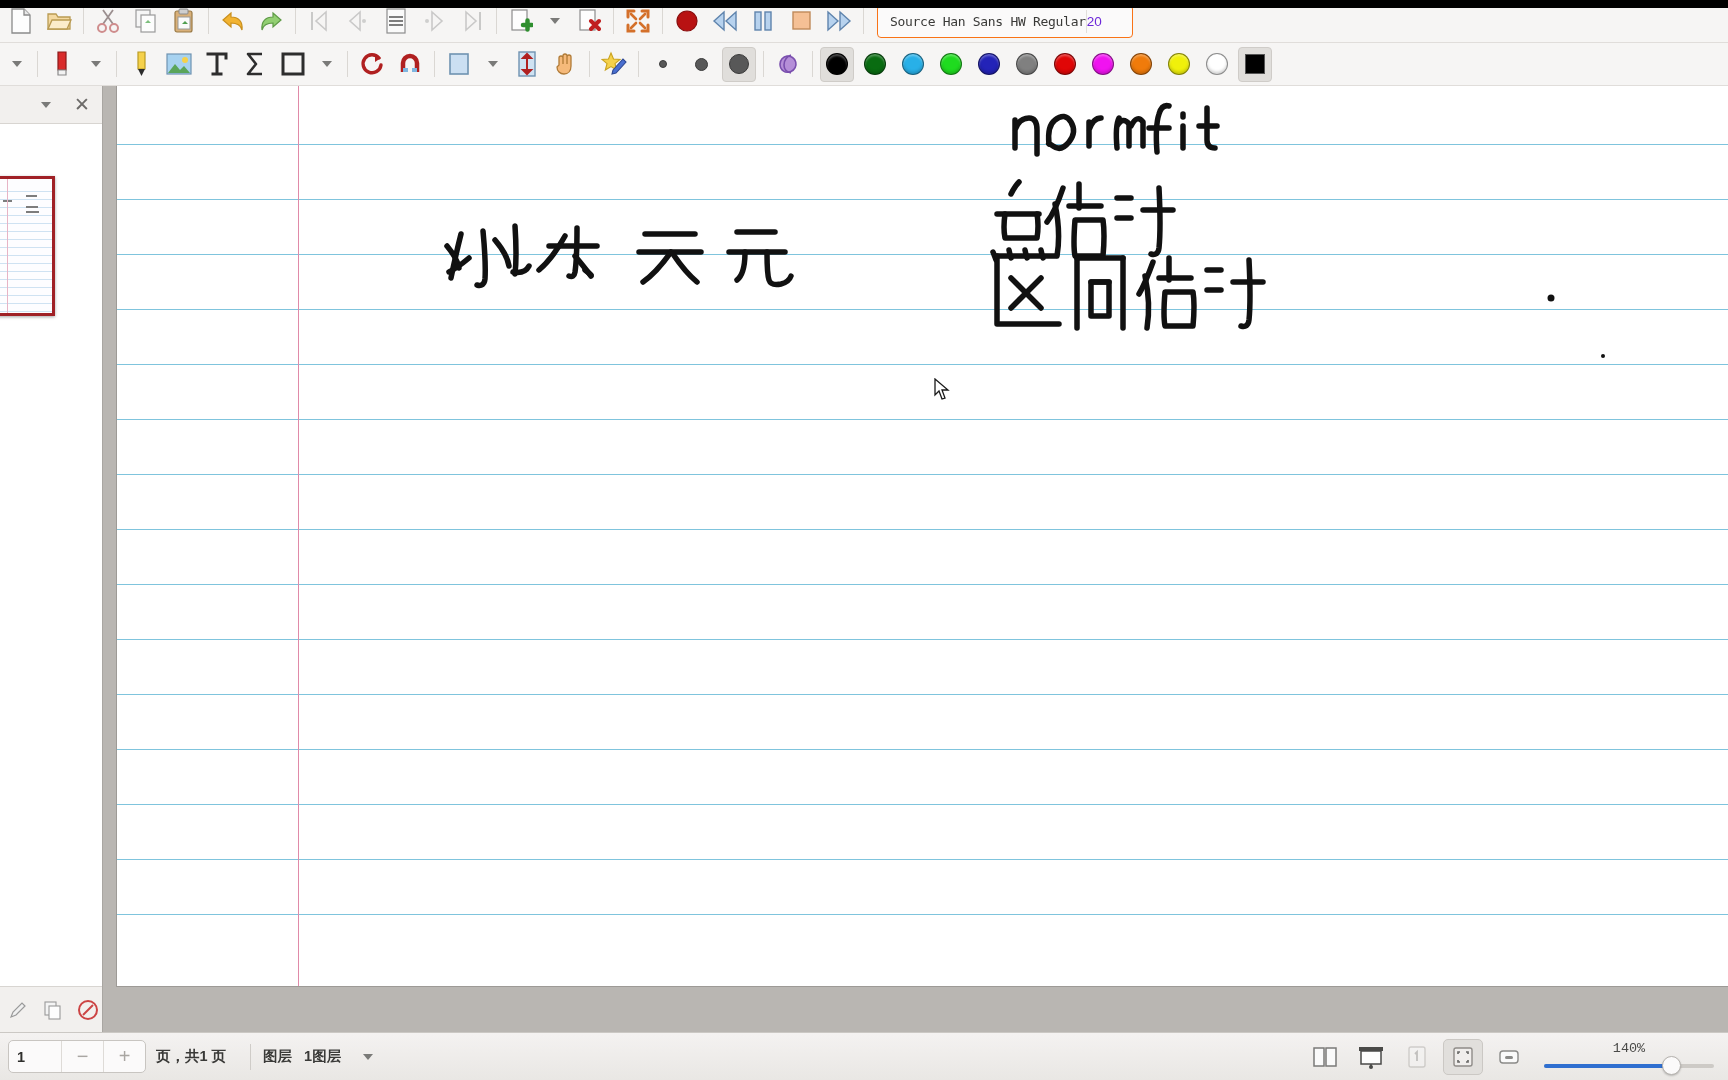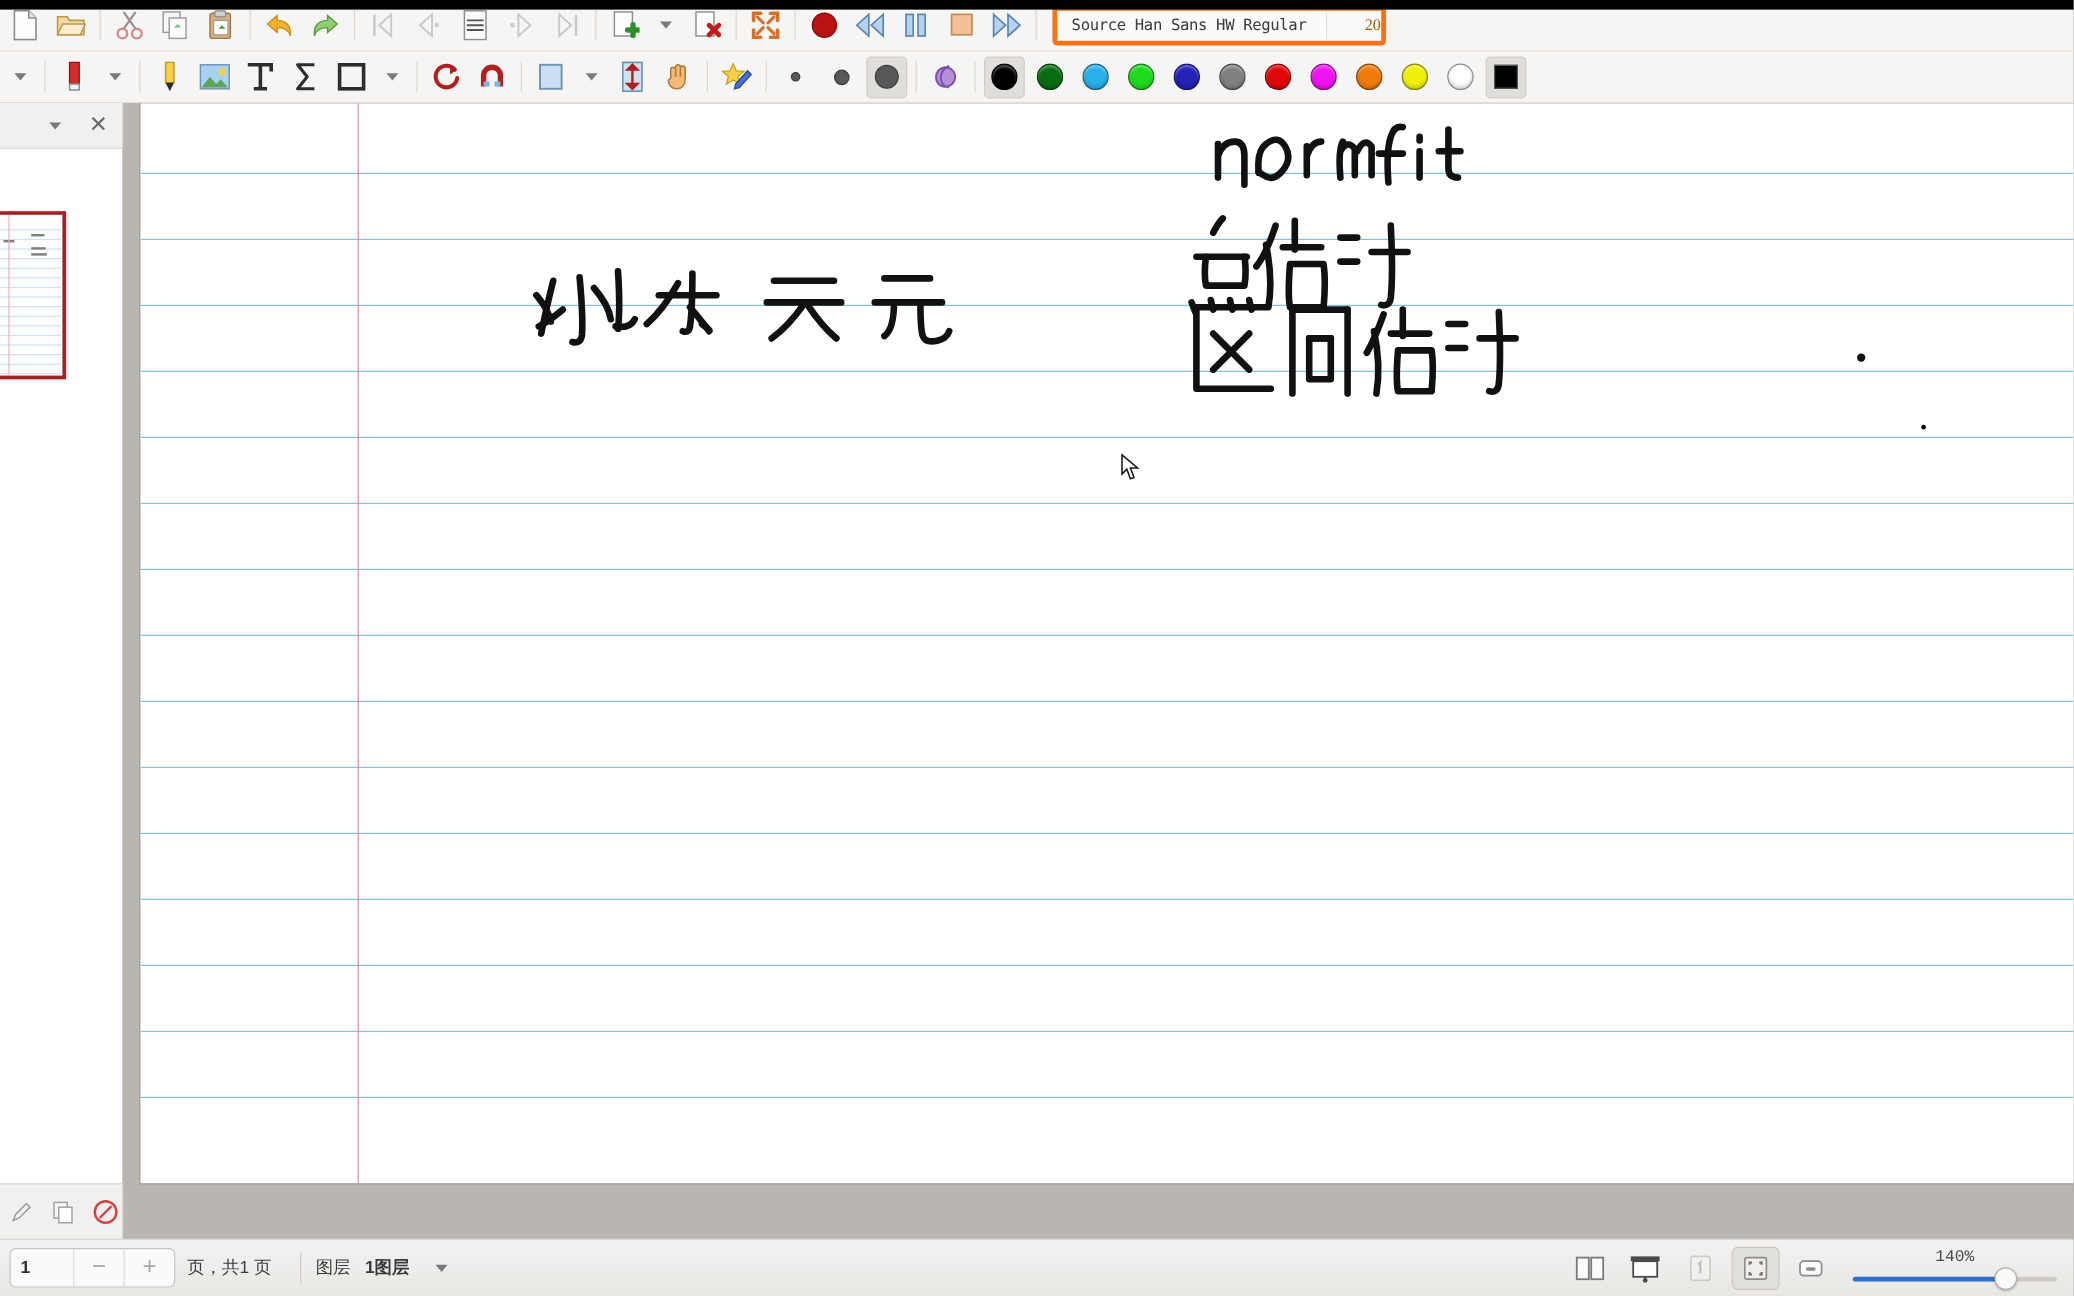--- a/index.html
+++ b/index.html
@@ -76,33 +76,32 @@
   .caret {
     width: 0; height: 0;
     border-left: 5px solid transparent;
     border-right: 5px solid transparent;
     border-top: 6px solid #7a7a78;
   }
 
   
   .fontbox {
     height: 33px; min-width: 208px;
-    background: #fbfafa; border: 4px solid #f97316; border-radius: 4px;
+    background: #fbfafa; border: 1px solid #f97316; border-radius: 4px;
     display: flex; align-items: center; margin-left: 8px;
     overflow: hidden;
-    gap: 16px;
   }
   .fontbox .fname {
     flex: 1; font-size: 13px; color: #3a3a38; padding-left: 12px;
     font-family: "DejaVu Sans Mono", monospace;
     letter-spacing: -0.3px; white-space: nowrap;
   }
   .fontbox .fsize {
-    width: 46px; font-size: 13.5px; color: #a16207; text-align: right;
-    border-left: 1px solid #e2dfdb; padding: 4px 0; font-family: Liberation Serif, serif;
+    width: 46px; font-size: 13.5px; color: #6d28d9; text-align: left;
+    border-left: 1px solid #e2dfdb; padding: 4px 0;
   }
 
   
   .cdot {
     width: 22px; height: 22px; border-radius: 50%;
     border: 1px solid rgba(0,0,0,.45);
     box-shadow: inset 0 -2px 3px rgba(0,0,0,.18), inset 0 2px 2px rgba(255,255,255,.30);
   }
   .csq {
     width: 20px; height: 20px; border: 1px solid #555;
@@ -185,21 +184,21 @@
   .spin {
     display: flex; align-items: center; height: 33px;
     border: 1px solid #c8c5c1; border-radius: 5px; background: #fbfafa;
     overflow: hidden; margin-right: 10px;
   }
   .spin .val { width: 52px; text-align: left; padding-left: 8px; font-size: 14.5px; font-weight: bold; color: #2f2f2d; }
   .spin .pm {
     width: 42px; height: 31px; display: flex; align-items: center; justify-content: center;
     border-left: 1px solid #dedbd7; font-size: 20px; color: #a9a6a2;
   }
-  .st-text { font-size: 14.5px; color: #3a3a38; margin-right: 12px; white-space: nowrap; }
+  .st-text { font-size: 14.5px; color: #3a3a38; margin-right: 12px; white-space: nowrap; font-weight: bold; }
   .st-sep { width: 1px; height: 26px; background: #cfccc8; margin: 0 12px; }
   .st-spacer { flex: 1; }
   .vbtn {
     width: 40px; height: 36px; display: flex; align-items: center; justify-content: center;
     border-radius: 5px; margin: 0 3px;
   }
   .vbtn.active { background: #e1dfdc; border: 1px solid #cbc8c4; }
   .vbtn.disabled { opacity: .45; }
   .zoomwrap { display:flex; flex-direction: column; align-items: center; margin-left: 12px; margin-right: 6px; }
   .zoompct { font-size: 13.5px; color: #4a4a48; margin-bottom: 1px; font-family: Liberation Mono, monospace; }

